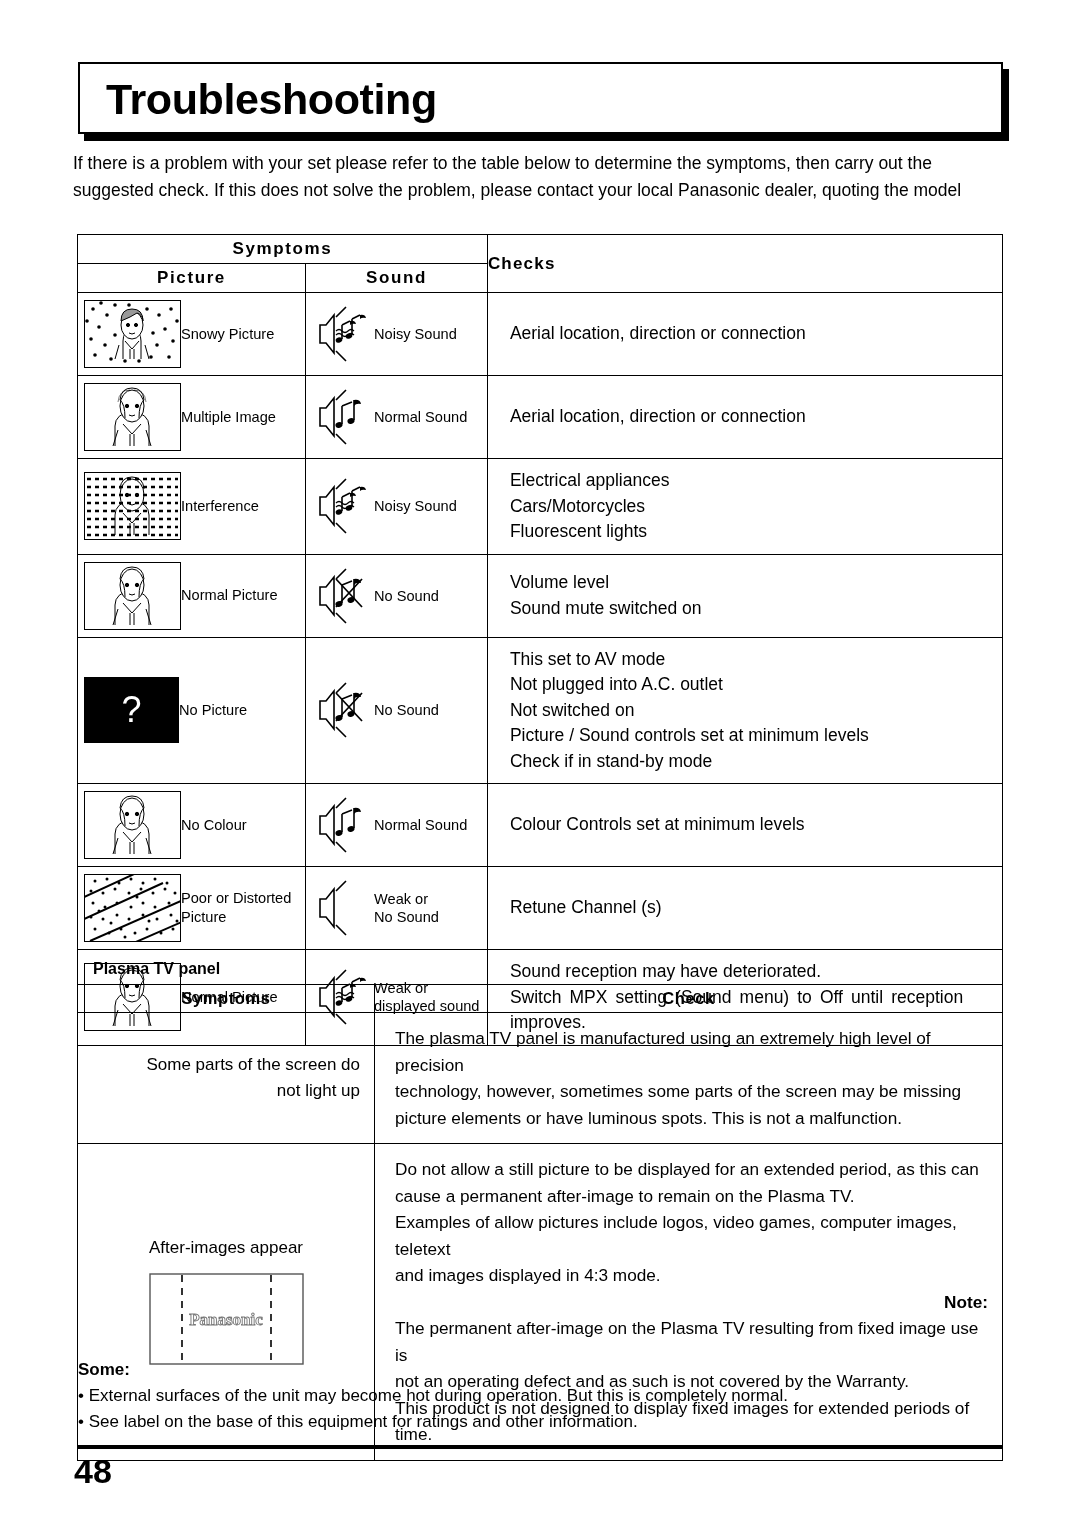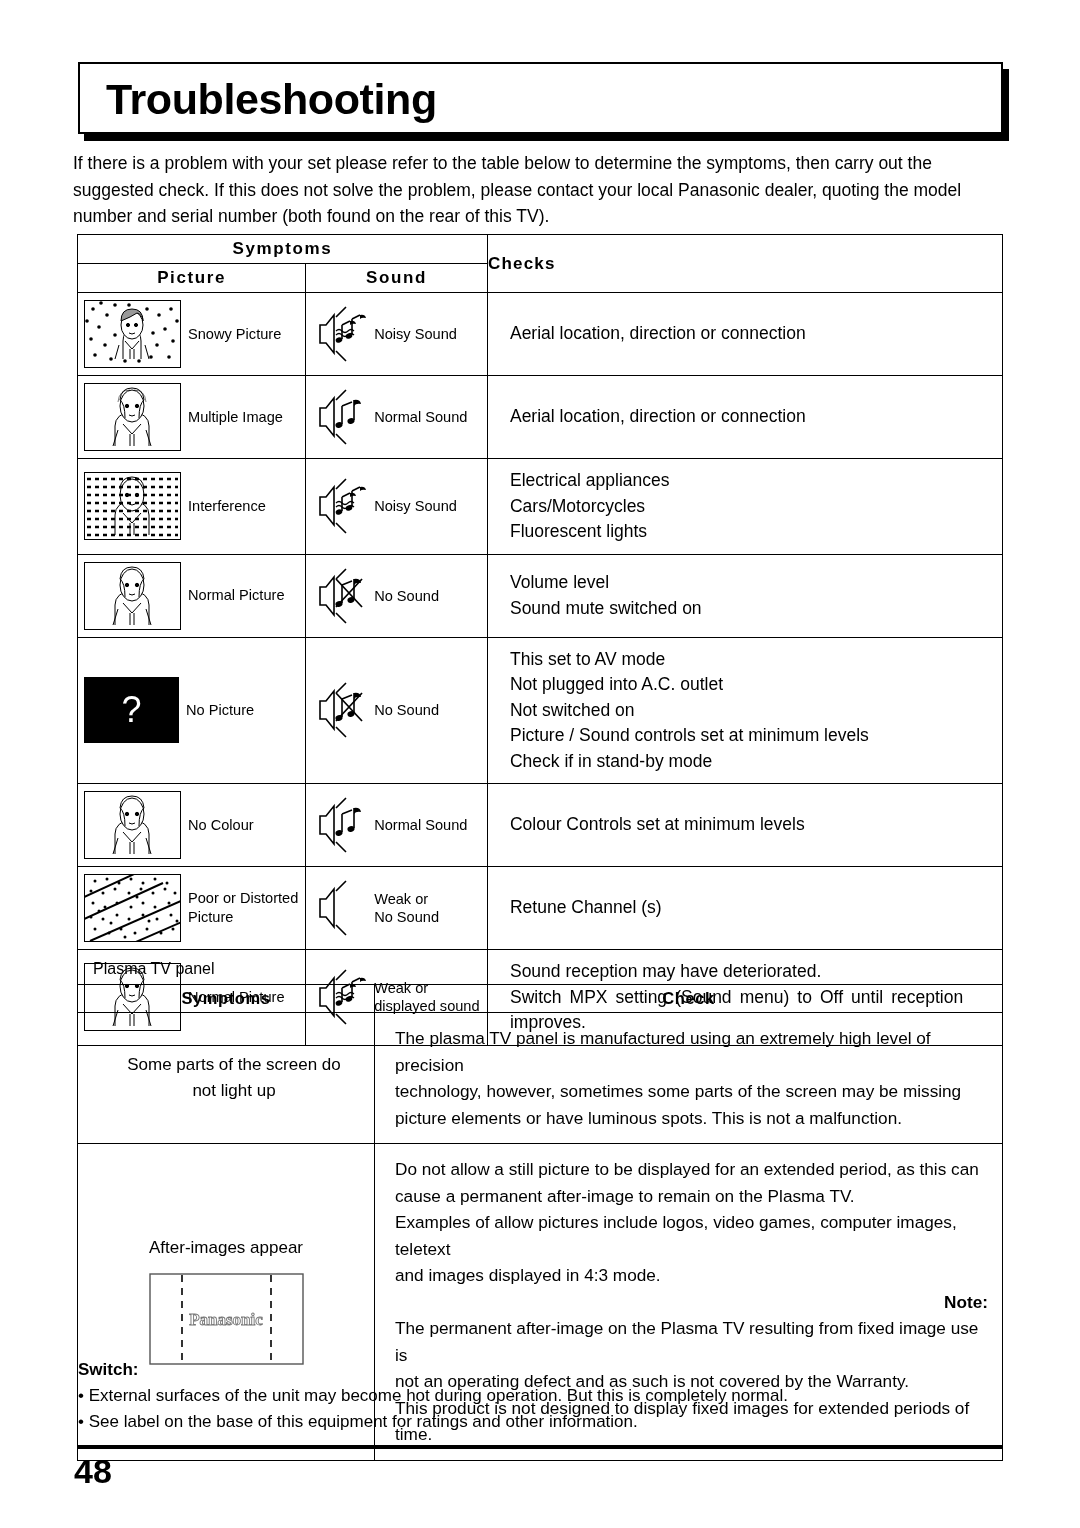--- a/index.html
+++ b/index.html
@@ -35,43 +35,43 @@
   #main-table td, #main-table th{
     border:1.6px solid #000;padding:0;vertical-align:middle;
   }
   .hdr{font-size:17px;font-weight:bold;text-align:center;letter-spacing:1.6px;height:28px;}
   .hdr-checks{font-size:17px;font-weight:bold;text-align:left;letter-spacing:1.2px;}
   .col-pic{width:228px;}
   .col-snd{width:182px;}
   .col-chk{width:515px;}
 
   .cell-pic,.cell-snd{padding:7px 4px 7px 6px !important;}
-  .pic-inner{display:flex;align-items:center;gap:7px;}
+  .pic-inner{display:flex;align-items:center;}
   .pic-label{font-size:14.6px;line-height:19px;}
   .snd-inner{display:flex;align-items:center;}
   .snd-label{font-size:14.6px;line-height:18px;}
   .chk-cell{padding:9px 0 9px 22px !important;font-size:17.5px;line-height:25.5px;}
   .chk-cell .ln{white-space:nowrap;}
 
   
   .thumb{width:95px;height:66px;border:1.5px solid #000;background:#fff;position:relative;overflow:hidden;flex:0 0 auto;}
   .thumb.black{background:#000;border:none;display:flex;align-items:center;justify-content:center;}
   .thumb.black span{color:#fff;font-size:36px;line-height:36px;font-family:"Liberation Sans",sans-serif;}
   .thumb svg{position:absolute;left:0;top:0;}
 
   
   .spk{width:62px;height:62px;flex:0 0 auto;}
 
   
-  .plasma-title{position:absolute;left:93px;top:960px;font-size:16px;font-weight:normal;text-align:right;}
+  .plasma-title{position:absolute;left:93px;top:960px;font-size:16px;font-weight:bold;text-align:right;}
   #plasma-table{left:77px;top:984px;width:926px;}
   #plasma-table td{border:1.6px solid #000;padding:0;vertical-align:middle;}
   .p-hdr{font-size:16.5px;font-weight:bold;text-align:center;height:27px;letter-spacing:0.6px;}
   .p-sym{width:268px;text-align:center;font-size:17px;line-height:26px;padding:10px 14px !important;}
-  .p-sym .l{display:block;text-align:center;padding-left:16px;}
+  .p-sym .l{display:block;text-align:right;padding-left:16px;}
   .p-chk{padding:12px 14px 12px 20px !important;font-size:17.2px;line-height:26.5px;}
   .p-chk .nb{font-weight:bold;text-align:right;}
   .tvdiag{margin:12px auto 4px auto;width:155px;height:92px;position:relative;}
 
   
   .notes{position:absolute;left:78px;top:1357px;width:930px;font-size:17px;line-height:26px;}
   .notes .nh{font-weight:bold;}
   .notes .bullet{white-space:nowrap;}
 
   .footrule{position:absolute;left:78px;top:1445px;width:925px;height:4px;background:#000;}
@@ -85,21 +85,20 @@
   <div class="title-wrap">
     <div class="title-shadow"></div>
     <div class="title-box">
       <div class="title-text">Troubleshooting</div>
     </div>
   </div>
 
   <div class="intro">
     <div>If there is a problem with your set please refer to the table below to determine the symptoms, then carry out the</div>
     <div>suggested check. If this does not solve the problem, please contact your local Panasonic dealer, quoting the model</div>
-    <div>number and serial number (both found on the rear of this TV).</div>
   </div>
 
   <table class="tbl" id="main-table">
     <tbody>
         <tr>
       <td class="hdr" colspan="2">Symptoms</td>
       <td class="hdr-checks col-chk" rowspan="2">Checks</td>
     </tr>
     <tr>
       <td class="hdr col-pic">Picture</td>
@@ -597,21 +596,21 @@
         <div>The permanent after-image on the Plasma TV resulting from fixed image use is</div>
         <div>not an operating defect and as such is not covered by the Warranty.</div>
         <div>This product is not designed to display fixed images for extended periods of</div>
         <div>time.</div>
       </td>
     </tr>
   </tbody>
     </table>
 
   <div class="notes">
-    <div class="nh">Switch:</div>
+    <div class="nh">Some:</div>
     <div class="bullet">• External surfaces of the unit may become hot during operation. But this is completely normal.</div>
     <div class="bullet">• See label on the base of this equipment for ratings and other information.</div>
   </div>
 
   <div class="footrule"></div>
   <div class="pageno">48</div>
 
 </div>
 
 </body></html>

